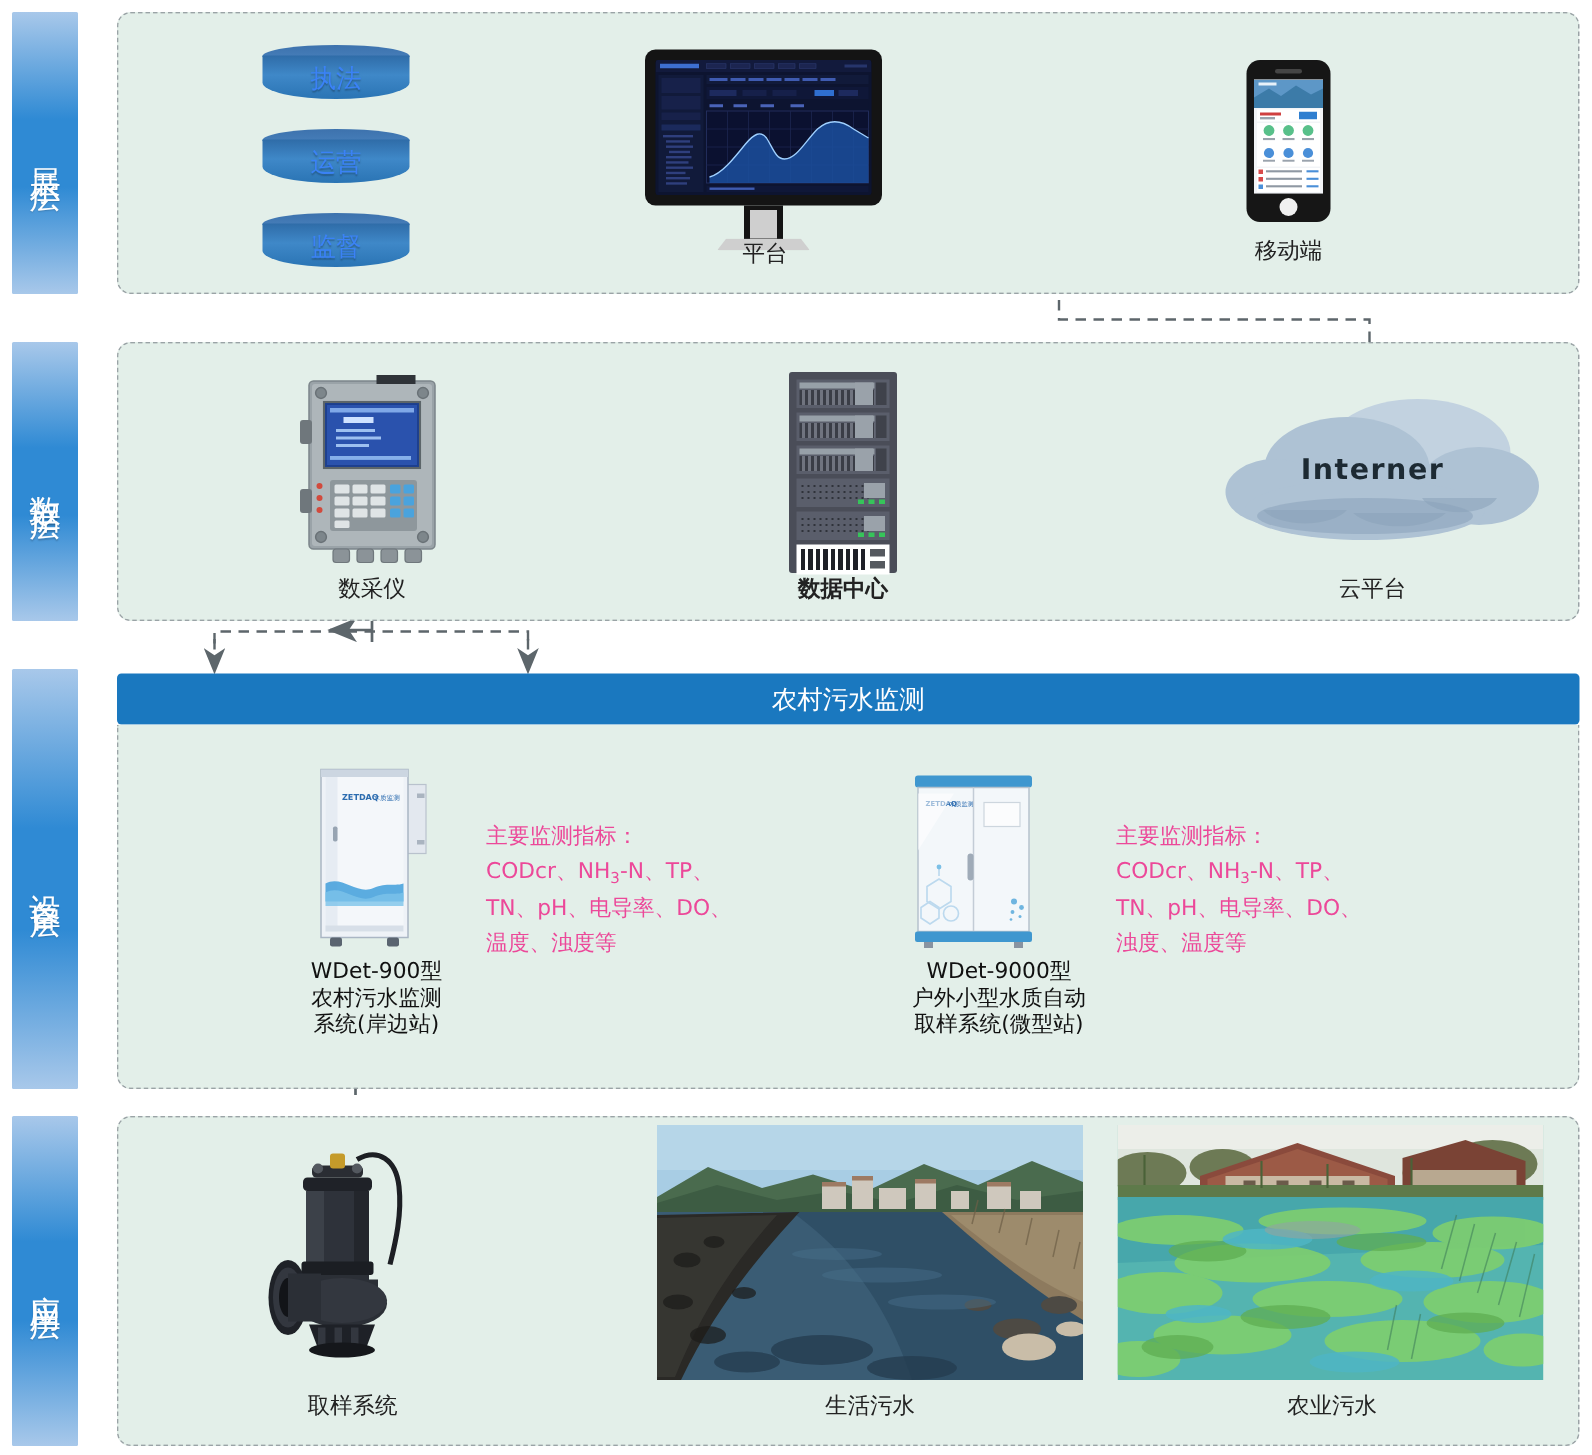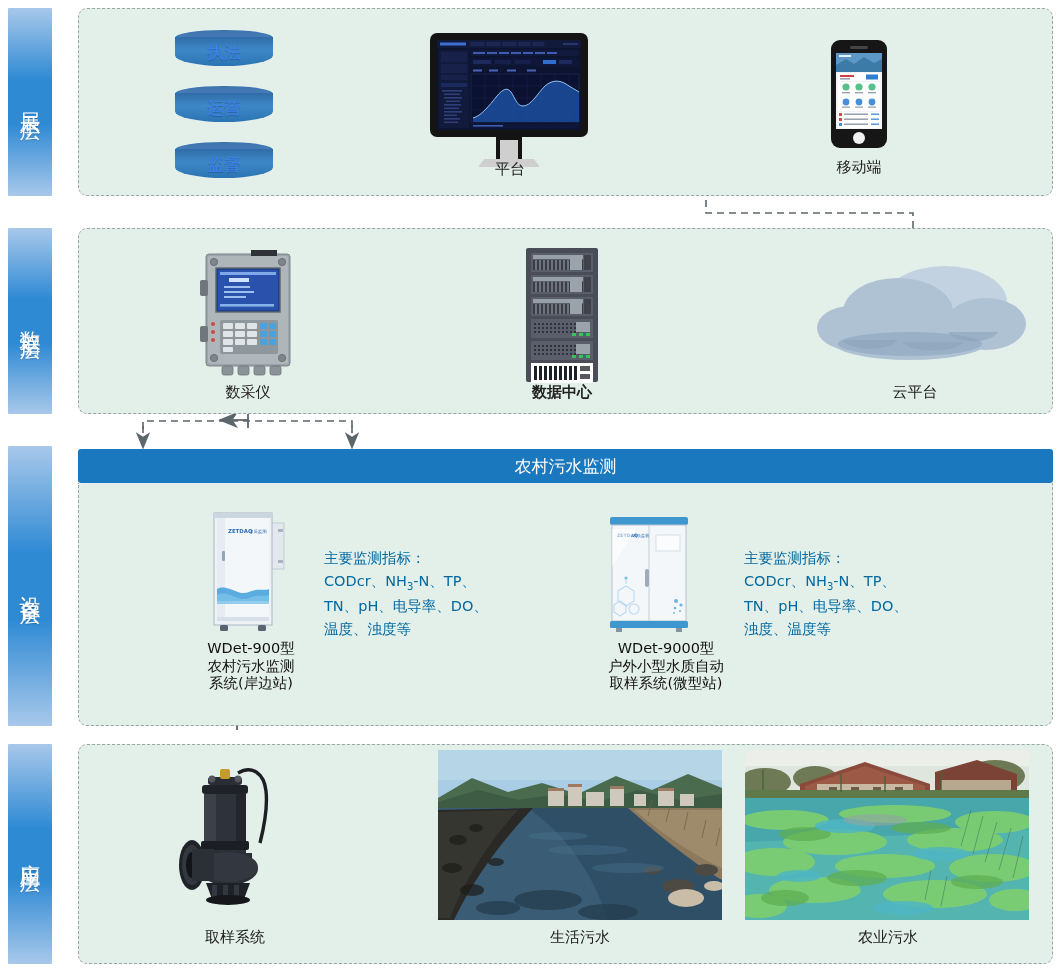--- a/index.html
+++ b/index.html
@@ -154,21 +154,21 @@
   }
 
   
   .cab900 { position:absolute; width:84px; height:130px; }
   .cab9000 { position:absolute; width:92px; height:122px; }
 
   
   .ind {
     position:absolute;
     font-size:14.5px;
-    color:#0369a1;
+    color:#ec4899;
     line-height:1.58;
     white-space:nowrap;
   }
   .ind sub { font-size:10px; }
 
   
   .photo { position:absolute; overflow:hidden; }
 
   
   .pump { position:absolute; }
@@ -466,20 +466,21 @@
       <ellipse cx="196" cy="62" rx="40" ry="26"></ellipse>
       <ellipse cx="120" cy="78" rx="80" ry="20"></ellipse>
     </g>
     <g fill="#94abc0" opacity=".75">
       <path d="M52,78 a30,14 0 0 0 56,0 z"></path>
       <path d="M112,80 a34,15 0 0 0 62,0 z"></path>
       <path d="M158,70 a26,13 0 0 0 50,0 z"></path>
     </g>
     <ellipse cx="120" cy="82" rx="72" ry="12" fill="#8aa3ba" opacity=".55"></ellipse>
   </svg>
+  <div class="ctxt">Interner</div>
 </div>
 <div class="cap" style="left:845px;top:383px;width:140px;">云平台</div>
 
 <div class="banner" style="left:78px;top:449px;width:975px;height:34px;">
   <span>农村污水监测</span>
 </div>
 
 <div class="panel" style="left:78px;top:483px;width:975px;height:243px;border-top:none;border-radius:0 0 9px 9px;"></div>
 
 <div class="cab900" style="left:208px;top:505px;">

